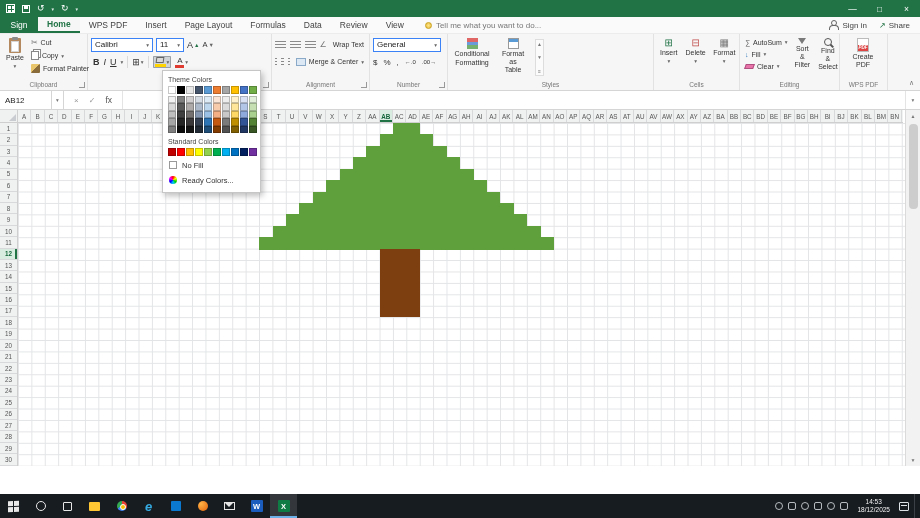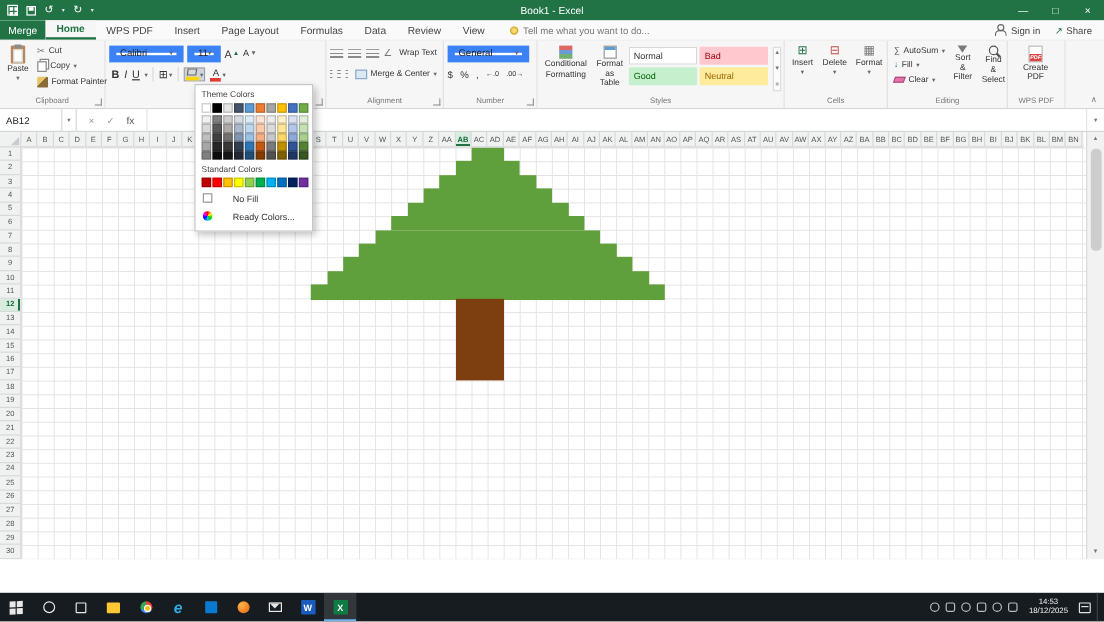--- a/index.html
+++ b/index.html
@@ -40,21 +40,21 @@
 .grow1{display:flex;gap:2px}
 .bigbtn{display:flex;flex-direction:column;align-items:center;justify-content:flex-start;gap:1px;padding:2px 3px;font-size:7px;color:#333;text-align:center;line-height:7.5px}
 .smallstack{display:flex;flex-direction:column;justify-content:flex-start}
 .sbtn{display:flex;align-items:center;gap:3px;font-size:7px;height:13px;padding:0 2px;color:#333;white-space:nowrap}
 .dd{font-size:5.5px;color:#666}
 .ic-clipboard{position:relative;width:12px;height:15px;background:#B5895F;border-radius:1px}
 .ic-clipboard::before{content:'';position:absolute;left:3px;top:-1px;right:3px;height:3px;background:#8C8C8C;border-radius:1px}
 .ic-clipboard::after{content:'';position:absolute;left:2px;top:3px;right:2px;bottom:1px;background:#fff;border:1px solid #D6D6D6}
 .ic-copy{position:relative;width:8px;height:9px;border:1px solid #888;background:#fff;box-shadow:2px -2px 0 -1px #fff,2px -2px 0 0 #888}
 .ic-brush{width:9px;height:9px;background:linear-gradient(135deg,#E8C46A 45%,#8A6B3A 45%);border-radius:1px}
-.combo{display:flex;align-items:center;justify-content:space-between;background:#fff;border:6px solid #3b82f6;height:14px;padding:0 3px;font-size:8px;color:#222}
+.combo{display:flex;align-items:center;justify-content:space-between;background:#fff;border:1px solid #3b82f6;height:14px;padding:0 3px;font-size:8px;color:#222}
 .fontrow1{display:flex;gap:3px;align-items:center;height:17px}
 .fontrow2{display:flex;gap:4px;align-items:center;height:18px;padding-left:2px}
 .fbtn{display:flex;align-items:center;gap:1px;font-size:9px;color:#333}
 .fbtn.b{font-weight:bold}.fbtn.i{font-style:italic}.fbtn.u{text-decoration:underline}
 .vsep{width:1px;height:12px;background:#DADADA}
 .ic-fill{display:inline-flex;flex-direction:column;align-items:center}
 .bucket{width:8px;height:6px;border:1px solid #666;transform:skewX(-8deg);background:#D9D9D9}
 .cbar{width:11px;height:3px;margin-top:1px}
 .pressed{background:#CFD4D9;box-shadow:inset 0 0 0 1px #9AA0A6;border-radius:1px;padding:1px 2px}
 .al-ic{width:11px;height:8px;background:repeating-linear-gradient(#8A8A8A 0 1px,transparent 1px 3px)}
@@ -103,21 +103,21 @@
 .vs-arrow{height:12px;display:flex;align-items:center;justify-content:center;font-size:5px;color:#777;width:100%}
 .vs-thumb{width:9px;height:85px;background:#CDCDCD;border-radius:4px;margin-top:2px}
 .vs-bottom{margin-top:auto}
 
 
 .dropdown{position:absolute;left:162px;top:70px;width:99px;background:#FFF;border:1px solid #C6C6C6;box-shadow:2px 3px 6px rgba(0,0,0,.25);z-index:100;padding:4px 5px;font-size:7.5px}
 .dd-title{font-size:7px;color:#444;margin:1px 0 3px}
 .swgrid{display:grid;grid-template-columns:repeat(10,7.5px);gap:1.5px}
 #tintGrid{gap:0 1.5px;margin-top:2px}
 .swatch{width:7.5px;height:7.5px;border:1px solid rgba(0,0,0,.22)}
-.dd-item{display:flex;align-items:center;gap:17px;padding:3px 1px;color:#333}
+.dd-item{display:flex;align-items:center;gap:5px;padding:3px 1px;color:#333}
 .nofill-sw{width:8px;height:8px;border:1px solid #999;background:#fff}
 .morecol{width:8px;height:8px;border-radius:50%;background:conic-gradient(#F00,#FF0,#0C0,#0CF,#00F,#F0F,#F00)}
 #stdRow{margin-bottom:2px}
 
 
 .tabsbar{position:absolute;left:0;top:466px;right:0;height:14px;background:#F3F3F3;border-top:1px solid #D5D5D5;display:flex;align-items:stretch}
 .snav{width:14px;display:flex;align-items:center;justify-content:center;color:#888;font-size:7px}
 .sheettab{background:#FFF;border:1px solid #D2D2D2;border-top:none;display:flex;align-items:center;padding:0 8px;font-size:8px;font-weight:bold;color:#1F5C3F}
 .addsheet{width:16px;display:flex;align-items:center;justify-content:center}
 .addsheet span{width:9px;height:9px;border:1px solid #999;border-radius:50%;color:#666;font-size:7px;display:flex;align-items:center;justify-content:center;line-height:1}
@@ -175,30 +175,29 @@
           <i></i>
           <i></i>
           <i></i>
         </span>
       <span class="savic"></span>
       <span class="gi">↺</span>
       <span class="tinydd">▾</span>
       <span class="gi">↻</span>
       <span class="tinydd">▾</span>
     </div>
-    <div class="title">Book1 - Excel</div>
     <div class="winbtns">
       <div class="winbtn">—</div>
       <div class="winbtn">□</div>
       <div class="winbtn close">×</div>
     </div>
   </div>
 
   <div class="tabrow">
-    <div class="filetab">Merge</div>
+    <div class="filetab">Sign</div>
     <div class="rtab active">Home</div>
     <div class="rtab">WPS PDF</div>
     <div class="rtab">Insert</div>
     <div class="rtab">Page Layout</div>
     <div class="rtab">Formulas</div>
     <div class="rtab">Data</div>
     <div class="rtab">Review</div>
     <div class="rtab">View</div>
     <div class="tellme">
       <span class="bulb"></span>
@@ -341,26 +340,20 @@
         <div class="bigbtn" style="width:42px">
           <span class="ic-cf"></span>
           <span>Conditional</span>
           <span>Formatting</span>
         </div>
         <div class="bigbtn" style="width:36px">
           <span class="ic-ft"></span>
           <span>Format as</span>
           <span>Table</span>
         </div>
-        <div class="stylegal" id="styleGallery">
-            <div class="style-item" style="background: rgb(255, 255, 255); color: rgb(51, 51, 51); box-shadow: rgb(216, 216, 216) 0px 0px 0px 1px inset;">Normal</div>
-            <div class="style-item" style="background: rgb(255, 199, 206); color: rgb(156, 0, 6);">Bad</div>
-            <div class="style-item" style="background: rgb(198, 239, 206); color: rgb(0, 97, 0);">Good</div>
-            <div class="style-item" style="background: rgb(255, 235, 156); color: rgb(156, 101, 0);">Neutral</div>
-          </div>
         <div class="galscroll">
           <span>▲</span>
           <span>▼</span>
           <span>≡</span>
         </div>
       </div>
       <div class="glabel">Styles</div>
     </div>
 
     <div class="rgroup" style="width:86px">

